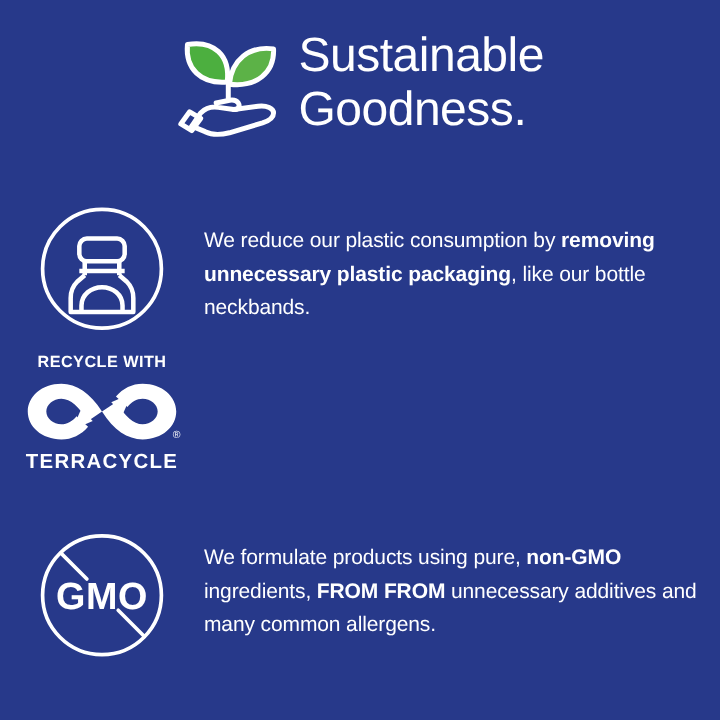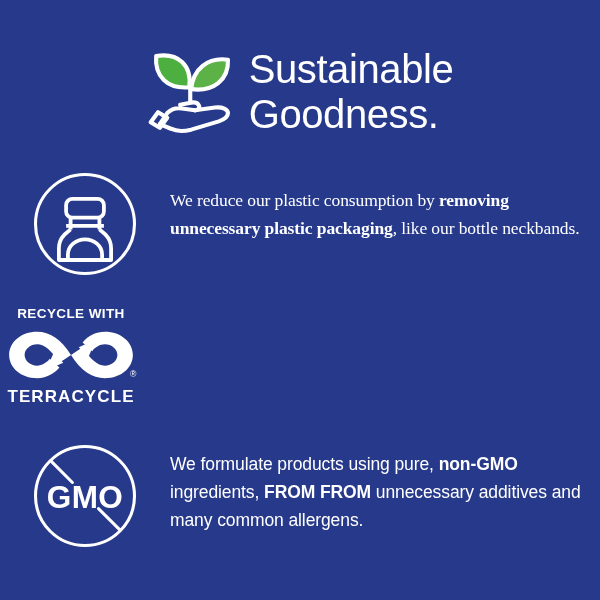--- a/index.html
+++ b/index.html
@@ -25,21 +25,21 @@
   }
 
   
   .header {
     position: absolute;
     left: 0;
     top: 22px;
     width: 600px;
     height: 115px;
     display: flex;
-    align-items: flex-end;
+    align-items: flex-start;
     justify-content: center;
   }
   .header-logo {
     width: 92px;
     height: 92px;
     flex: 0 0 92px;
     margin-right: 10px;
     margin-top: 4px;
   }
   .header-title {
@@ -54,22 +54,22 @@
   }
 
   
   .row {
     position: absolute;
     left: 0;
     width: 600px;
     display: flex;
     align-items: flex-start;
   }
-  .row-1 { top: 168px; font-family: Liberation Serif, serif; }
-  .row-2 { top: 304px; flex-direction: column; }
+  .row-1 { top: 168px; }
+  .row-2 { top: 292px; }
   .row-3 { top: 440px; }
 
   .icon-cell {
     flex: 0 0 170px;
     display: flex;
     align-items: flex-start;
     justify-content: center;
     padding-top: 2px;
   }
   .icon-cell-tc {

